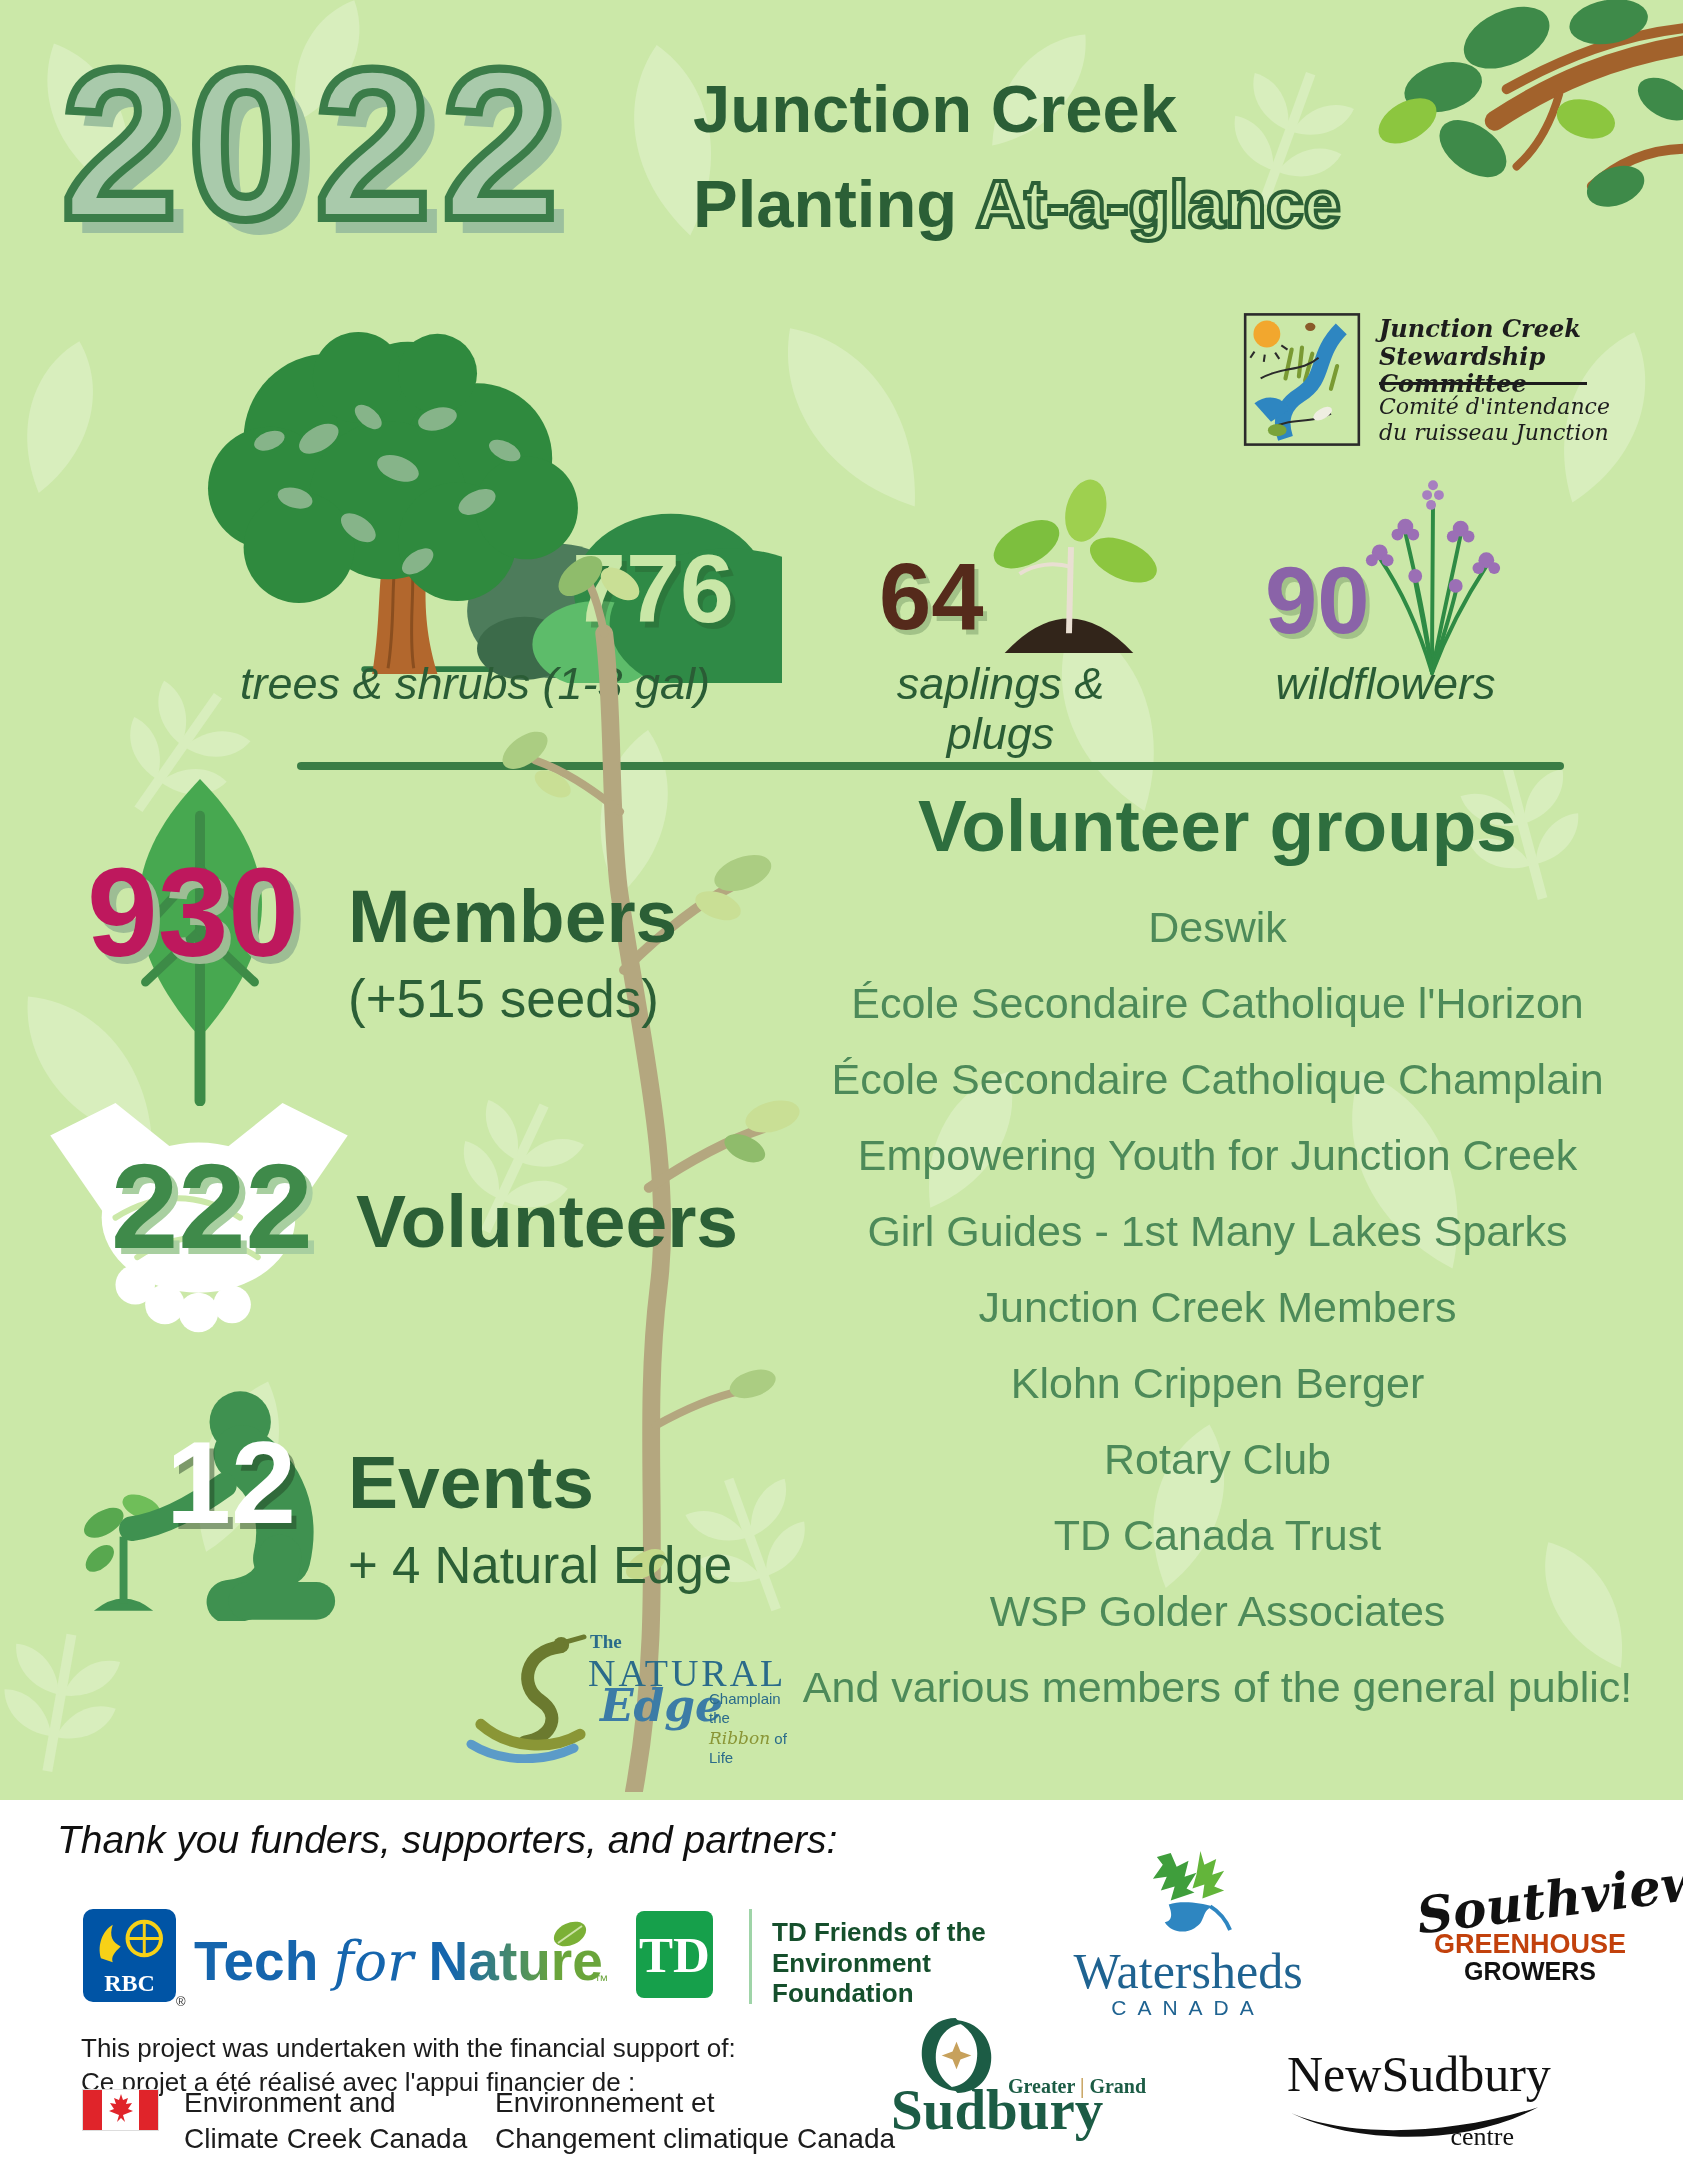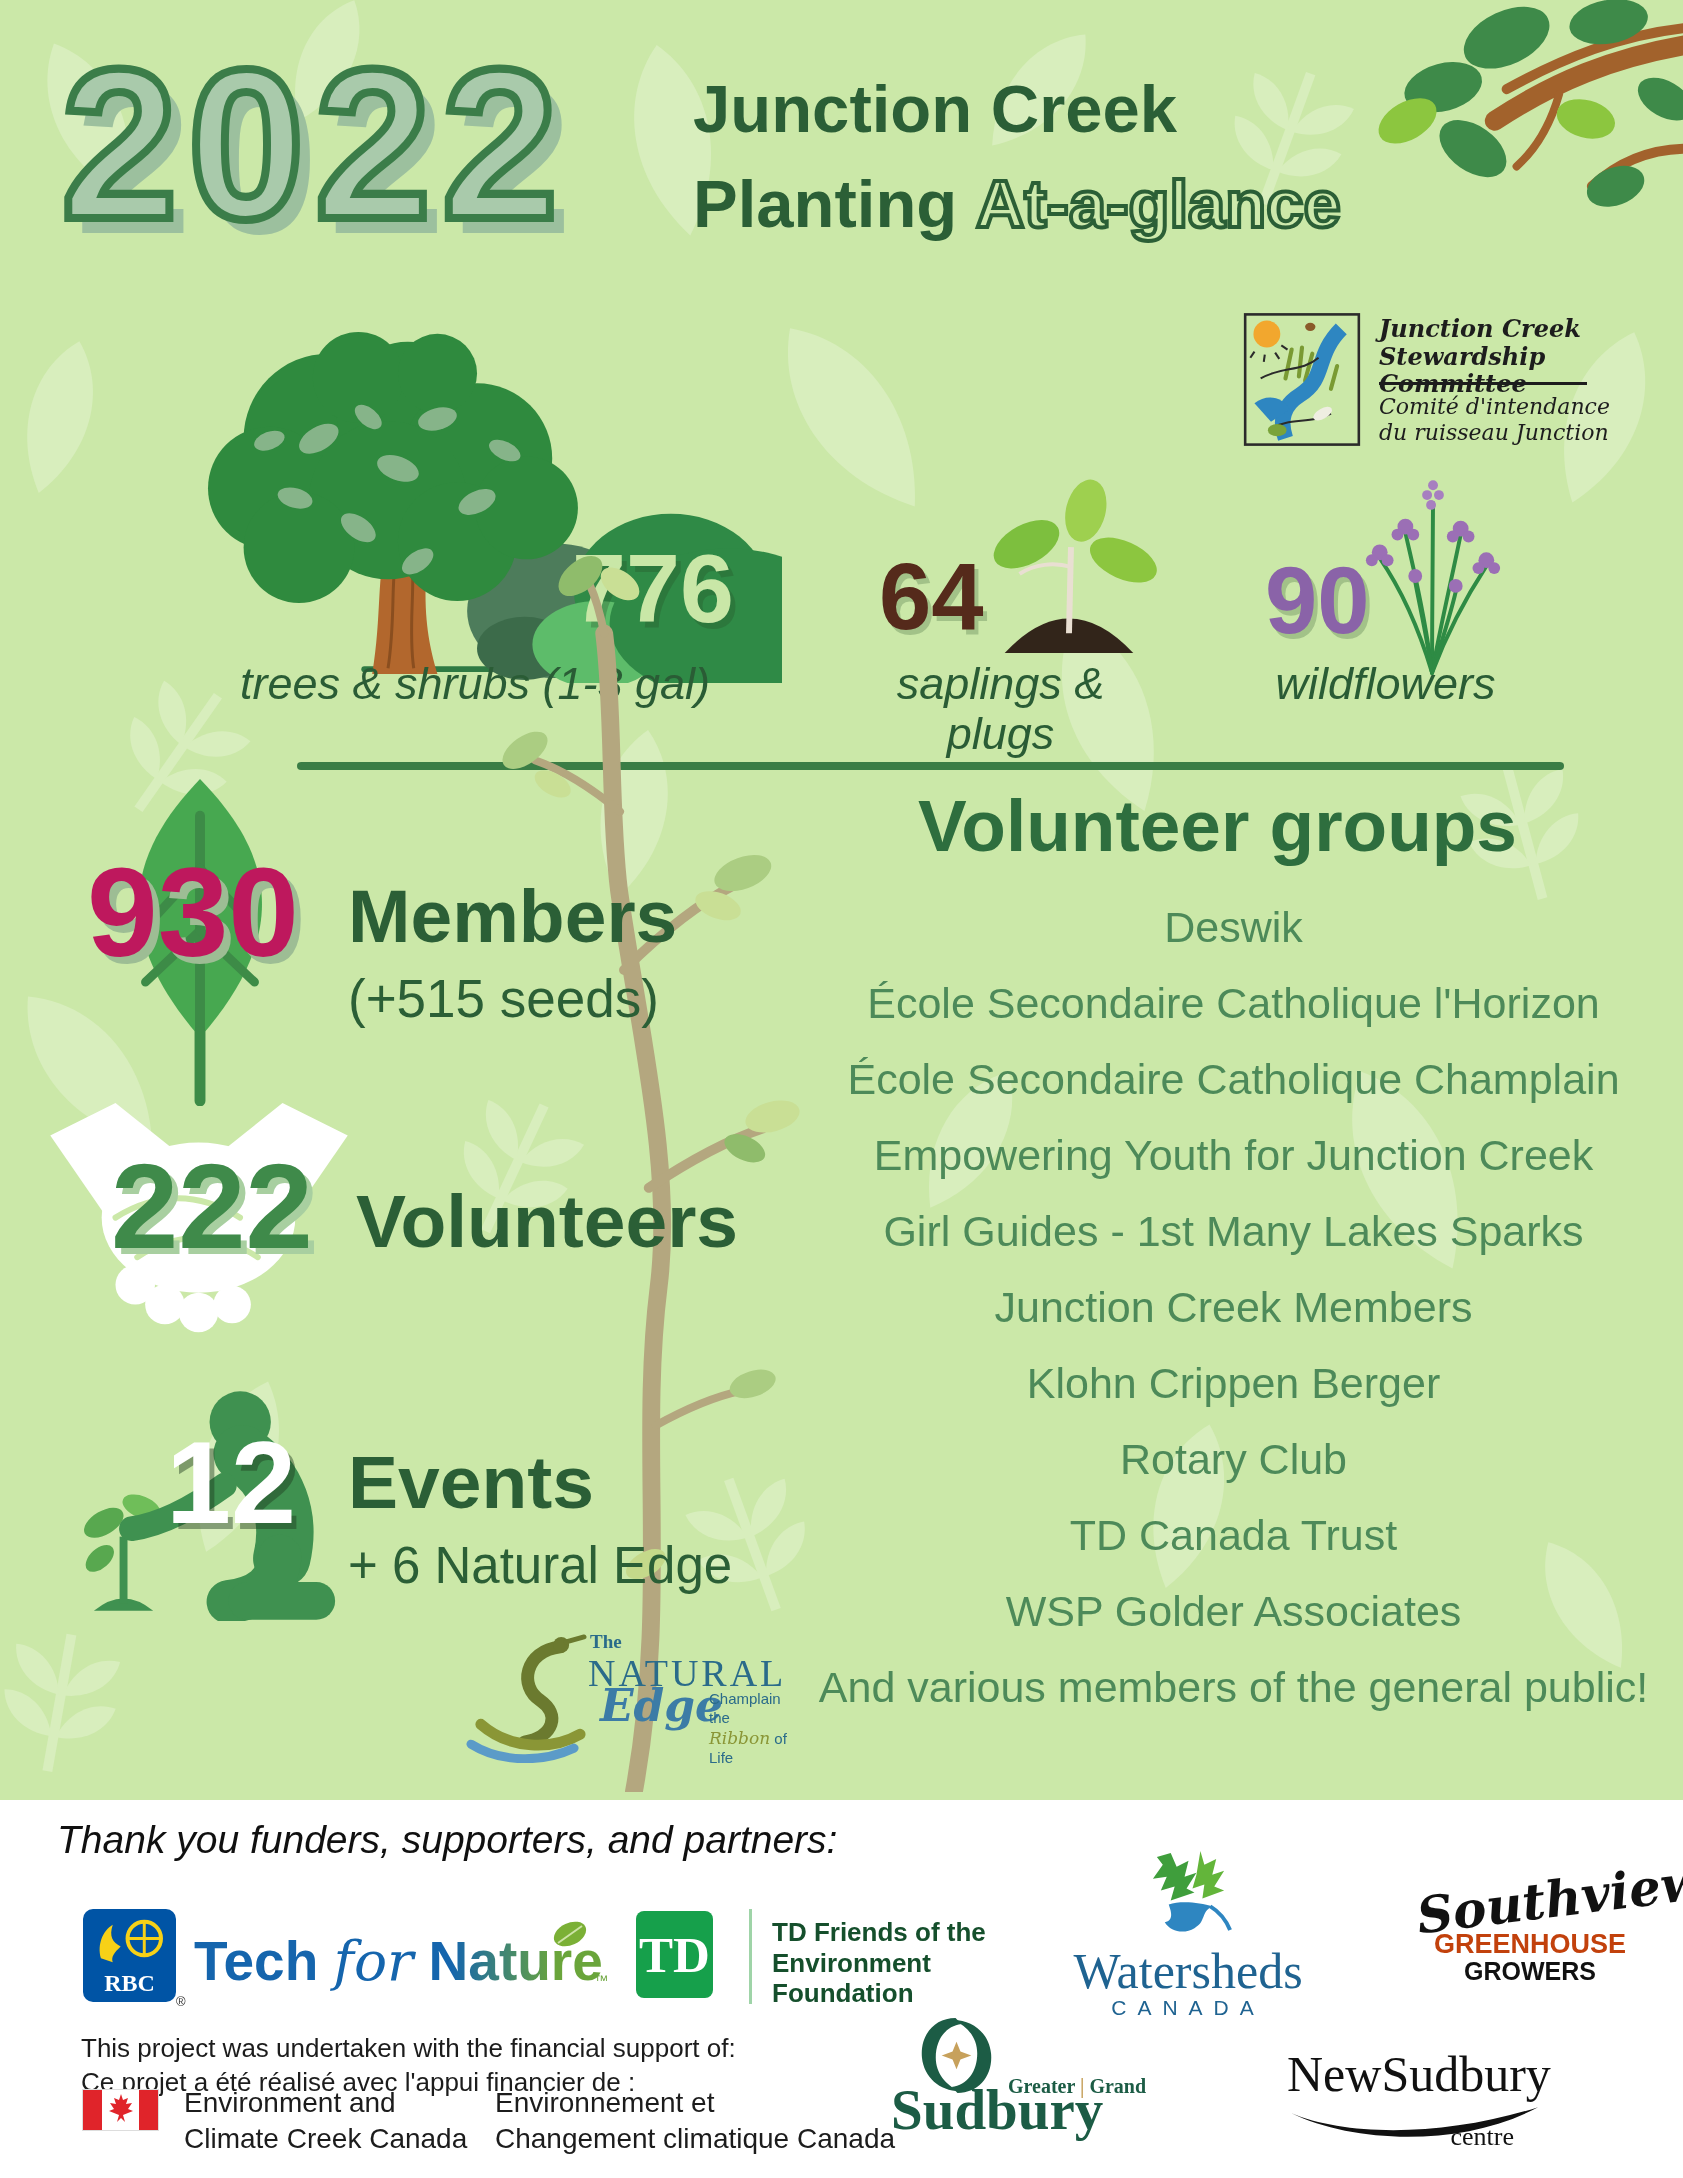--- a/index.html
+++ b/index.html
@@ -43,21 +43,21 @@
           font-size:19px;color:#2a6b8a;font-weight:bold;}
   .ne-natural{position:absolute;left:125px;top:22px;font-family:"Liberation Serif",serif;
           font-size:38px;letter-spacing:3px;color:#2a6b8a;}
   .ne-edge{position:absolute;left:137px;top:51px;font-family:"DejaVu Serif",serif;
           font-style:italic;font-weight:bold;font-size:44px;color:#3c7ca6;}
   .ne-tag{position:absolute;left:246px;top:61px;font-size:15px;color:#2a6b8a;line-height:1.25;}
   .ne-tag .rib{font-family:"DejaVu Serif",serif;font-style:italic;color:#8a9636;font-size:17px;}
   
   .vg-title{left:792px;top:784px;width:851px;text-align:center;font-size:73px;font-weight:bold;
             color:#2e6e3e;}
-  .vg-list{left:798px;top:889px;width:871px;text-align:center;font-size:43px;color:#4d8a59;
+  .vg-list{left:782px;top:889px;width:871px;text-align:center;font-size:43px;color:#4d8a59;
            line-height:76px;}
   
   .thanks{left:57px;top:1818px;font-size:39px;font-style:italic;color:#101010;}
   .rbc-square{left:83px;top:1909px;width:93px;height:93px;background:#0054a5;border-radius:10px;}
   .rbc-txt{position:absolute;left:0;bottom:5px;width:100%;text-align:center;color:#fff;
            font-family:"Liberation Serif",serif;font-weight:bold;font-size:24px;}
   .rbc-reg{left:176px;top:1994px;font-size:13px;color:#333;}
   .tfn{left:194px;top:1929px;font-size:55px;font-weight:bold;color:#1565ad;}
   .tfn .for{font-family:"DejaVu Serif",serif;font-style:italic;font-weight:normal;}
   .tfn .nature{background:linear-gradient(90deg,#1565ad 20%,#6aa53b 75%);
@@ -349,21 +349,21 @@
     <ellipse cx="58" cy="120" rx="20" ry="11" fill="#6fbe59" transform="rotate(22 58 120)"></ellipse>
     <ellipse cx="16" cy="172" rx="17" ry="10" fill="#58a84f" transform="rotate(-42 16 172)"></ellipse>
     <circle cx="158" cy="34" r="31" fill="#3f9150"></circle>
     <path d="M160,66 C196,90 210,130 200,172" stroke="#3f9150" stroke-width="58" fill="none" stroke-linecap="round"></path>
     <path d="M198,170 C196,198 178,212 146,216" stroke="#3f9150" stroke-width="44" fill="none" stroke-linecap="round"></path>
     <rect x="146" y="196" width="108" height="38" rx="19" fill="#3f9150"></rect>
     <path d="M142,98 C106,124 76,138 48,142" stroke="#3f9150" stroke-width="25" fill="none" stroke-linecap="round"></path>
   </svg>
   <div class="abs big-num n12">12</div>
   <div class="abs sum-label" style="left:348px;top:1445px;">Events</div>
-  <div class="abs sum-sub" style="left:348px;top:1540px;font-size:51px;">+ 6 Natural Edge</div>
+  <div class="abs sum-sub" style="left:348px;top:1540px;font-size:51px;">+ 4 Natural Edge</div>
 
   <div class="abs ne-box">
     <svg width="124" height="134" viewBox="0 0 125 135">
       <path d="M98,18 C62,22 56,58 78,72 C98,86 92,108 62,114" stroke="#6b7a2f" stroke-width="13" fill="none" stroke-linecap="round"></path>
       <circle cx="99" cy="16" r="8" fill="#6b7a2f"></circle>
       <line x1="104" y1="13" x2="122" y2="8" stroke="#6b7a2f" stroke-width="5" stroke-linecap="round"></line>
       <path d="M18,96 C48,122 90,122 118,106" stroke="#8a9636" stroke-width="11" fill="none" stroke-linecap="round"></path>
       <path d="M8,116 C40,136 82,134 112,120" stroke="#5b9bc8" stroke-width="9" fill="none" stroke-linecap="round"></path>
     </svg>
     <div class="ne-the">The</div>

